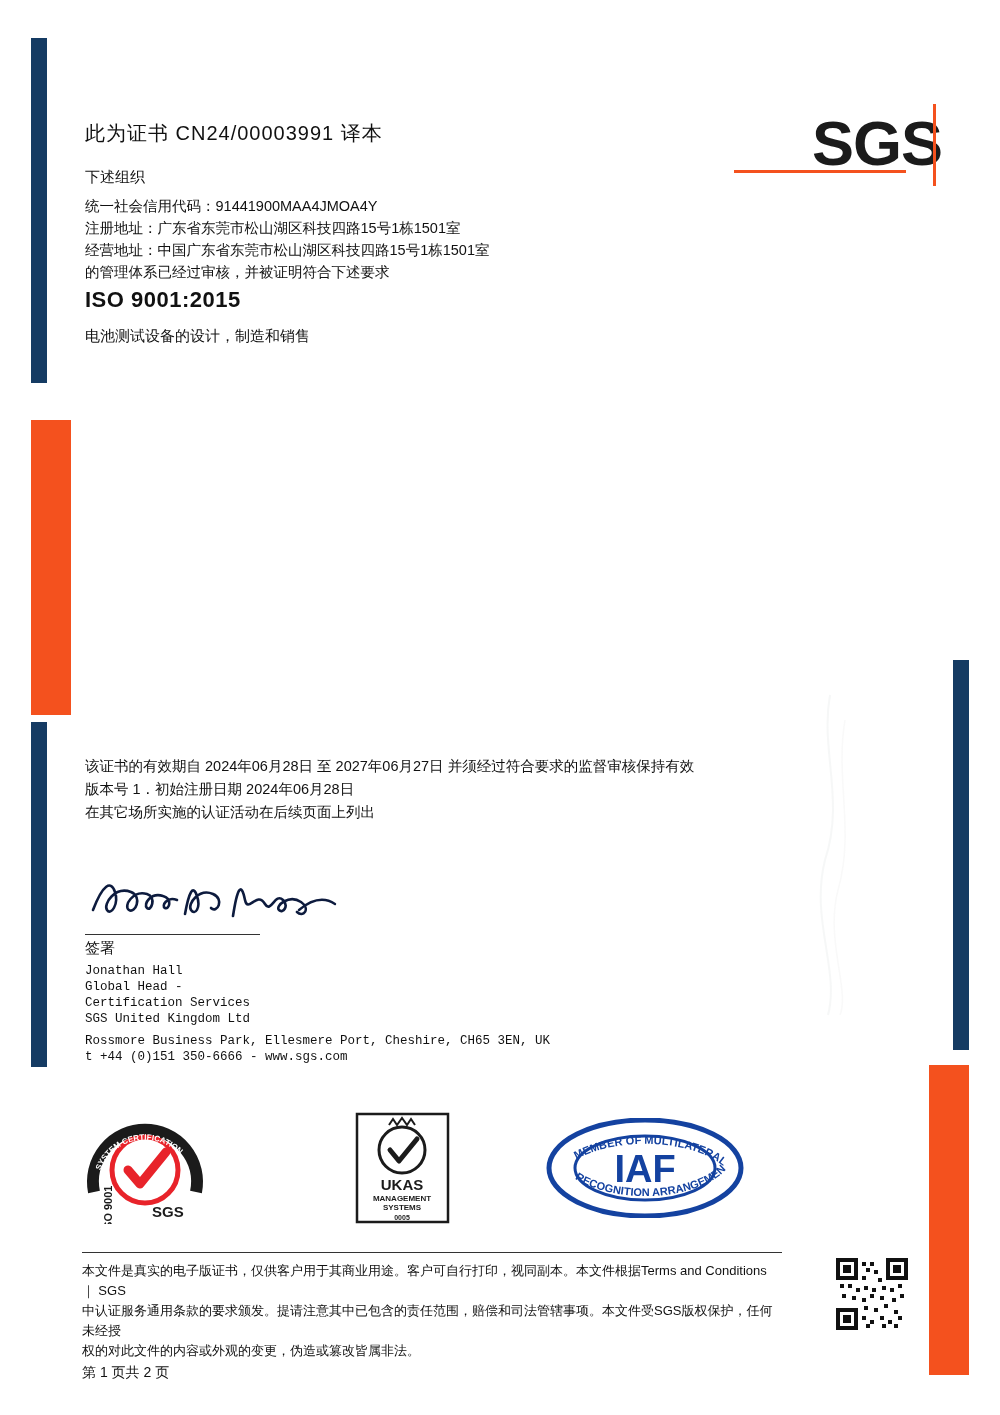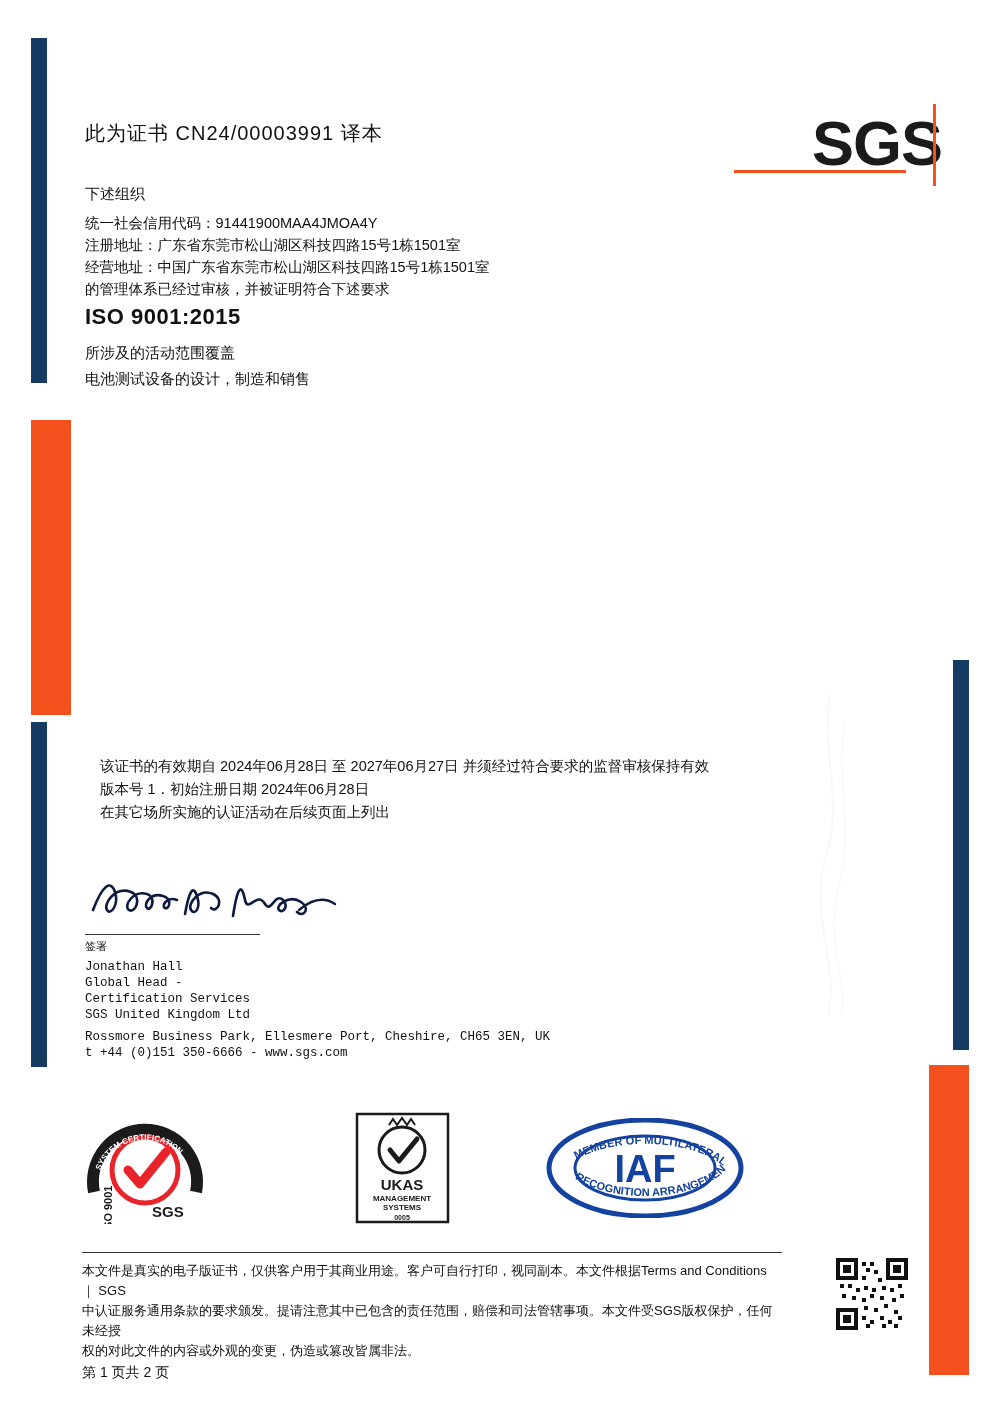--- a/index.html
+++ b/index.html
@@ -15,36 +15,36 @@
   .bar-right-orange{right:31px;top:1065px;width:40px;height:310px;background:#f4511e;}
 
   
   .sgs-logo{position:absolute;right:58px;top:108px;width:190px;height:90px;}
   .sgs-logo .word{font-family:"Liberation Sans",sans-serif;font-weight:bold;font-size:63px;letter-spacing:-1px;color:#1b1b1b;line-height:70px;text-align:right;}
   .sgs-logo .rule-h{position:absolute;left:-18px;top:62px;width:172px;height:3px;background:#f4511e;}
   .sgs-logo .rule-v{position:absolute;right:6px;top:-4px;width:3px;height:82px;background:#f4511e;}
 
   
   .content{position:absolute;left:85px;top:120px;width:720px;}
-  .line-title{font-family:"Liberation Sans",sans-serif;font-size:20px;letter-spacing:1px;margin-bottom:38px;}
+  .line-title{font-family:"Liberation Sans",sans-serif;font-size:20px;letter-spacing:1px;margin-bottom:21px;}
   .line-sub{font-family:"Liberation Sans",sans-serif;font-size:15px;margin-bottom:8px;}
   .org-name{font-family:"Liberation Sans",sans-serif;font-weight:bold;font-size:33px;letter-spacing:1px;margin-bottom:50px;}
   .info{font-family:"Liberation Sans",sans-serif;font-size:14.5px;line-height:22px;}
   .iso{font-family:"Liberation Sans",sans-serif;font-weight:bold;font-size:22px;letter-spacing:0.5px;margin:4px 0 10px 0;}
   .scope{font-family:"Liberation Sans",sans-serif;font-size:15px;line-height:26px;}
 
   
-  .validity{position:absolute;left:100px;top:755px;width:760px;font-family:"Liberation Sans",sans-serif;font-size:14.5px;line-height:23px;}
+  .validity{position:absolute;left:85px;top:755px;width:760px;font-family:"Liberation Sans",sans-serif;font-size:14.5px;line-height:23px;}
 
   
   .sig-wrap{position:absolute;left:85px;top:870px;width:450px;}
   .sig-mark{height:60px;}
   .sig-mark svg{display:block;}
   .sig-rule{width:175px;height:1px;background:#333;margin-top:4px;}
-  .sig-label{font-family:Liberation Sans, sans-serif;font-size:11px;margin-top:4px;}
+  .sig-label{font-family:Liberation Sans, sans-serif;font-size:15px;margin-top:4px;}
   .sig-lines{font-family:"Liberation Mono",monospace;font-size:12.5px;line-height:16px;margin-top:5px;}
   .sig-addr{font-family:"Liberation Mono",monospace;font-size:12.5px;line-height:16px;margin-top:6px;}
   .cnca{font-family:"Liberation Sans",sans-serif;font-size:13.5px;margin-top:14px;}
 
   
   .marks{position:absolute;left:80px;top:1112px;width:620px;height:115px;}
   .mark{position:absolute;}
   .iso-mark{left:0;top:0;width:130px;height:112px;}
   .ukas-mark{left:275px;top:0;width:95px;height:124px;}
   .iaf-mark{left:465px;top:6px;width:200px;height:100px;}
@@ -80,21 +80,20 @@
 
   <div class="content">
     <div class="line-title">此为证书 CN24/00003991 译本</div>
     <div class="line-sub">下述组织</div>
 
     <div class="info">统一社会信用代码：91441900MAA4JMOA4Y</div>
     <div class="info">注册地址：广东省东莞市松山湖区科技四路15号1栋1501室</div>
     <div class="info">经营地址：中国广东省东莞市松山湖区科技四路15号1栋1501室</div>
     <div class="info">的管理体系已经过审核，并被证明符合下述要求</div>
     <div class="iso">ISO 9001:2015</div>
-    <div class="scope">所涉及的活动范围覆盖</div>
     <div class="scope">电池测试设备的设计，制造和销售</div>
   </div>
 
   <div class="validity">
     <div>该证书的有效期自  2024年06月28日  至  2027年06月27日  并须经过符合要求的监督审核保持有效</div>
     <div>版本号 1．初始注册日期 2024年06月28日</div>
     <div>在其它场所实施的认证活动在后续页面上列出</div>
   </div>
 
   <div class="sig-wrap">

